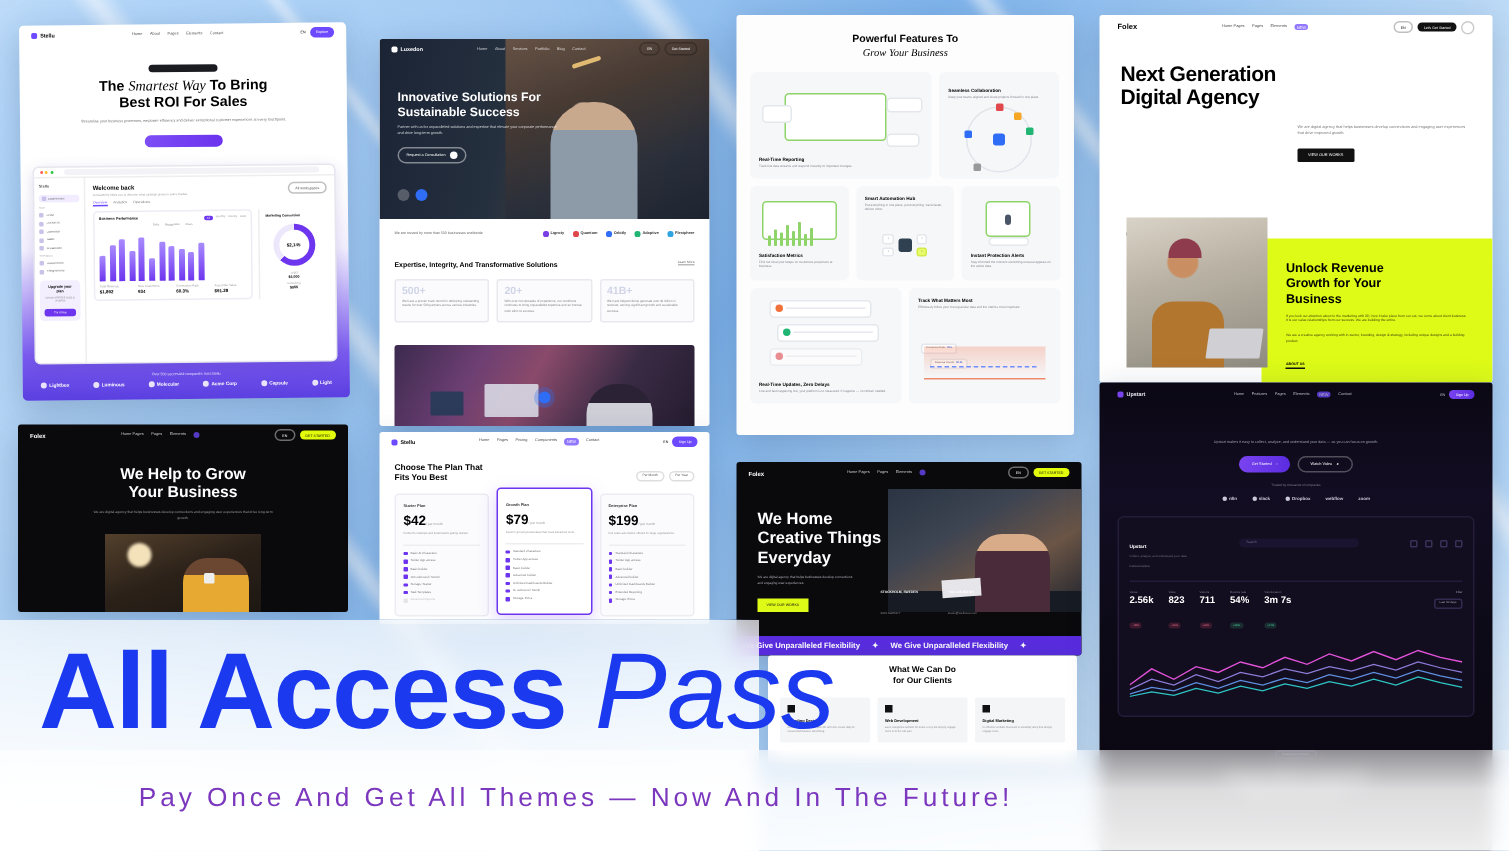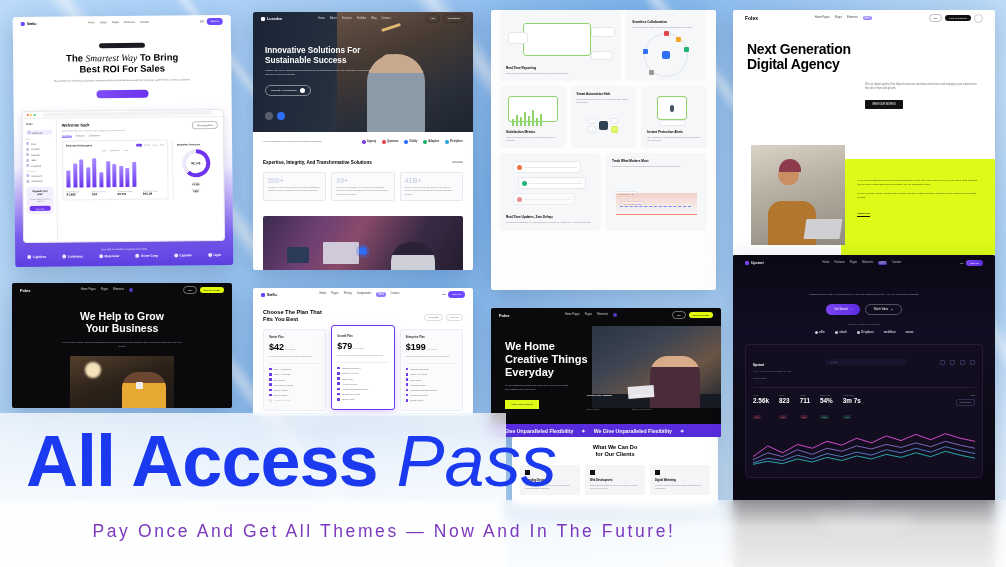--- a/index.html
+++ b/index.html
@@ -96,21 +96,21 @@
   #t1 .donut::after { content:""; position:absolute; inset:4px; background:#fff; border-radius:50%; }
   #t1 .donut b { position:absolute; inset:0; display:flex; align-items:center; justify-content:center;
      font-size:3px; z-index:2; }
   #t1 .logos { padding:6px 8px 8px; text-align:center; }
   #t1 .logos .cap { font-size:2.4px; color:rgba(255,255,255,.8); margin-bottom:3px; }
   #t1 .logorow { display:flex; justify-content:space-between; padding:0 4px; }
   #t1 .logo { display:flex; align-items:center; gap:1.6px; color:#fff; font-size:3.2px; font-weight:700; }
   #t1 .logo i { width:4px; height:4px; border-radius:50%; background:rgba(255,255,255,.85); display:block; flex:none; }
 
   
-  #t2 { left:253px; top:12px; width:220px; height:258px; border-radius:2px; }
+  #t2 { left:253px; top:26px; width:220px; height:258px; border-radius:2px; }
   #t2 .herodark { position:relative; height:120px; overflow:hidden;
      background:linear-gradient(100deg,#1b2435 0%,#25303f 38%,#47403a 62%,#2c3340 100%); }
   #t2 .herodark .photo { position:absolute; right:0; top:0; width:62%; height:100%;
      background:
        radial-gradient(circle at 38% 42%, rgba(230,200,175,.85) 0 7%, rgba(230,200,175,0) 8%),
        linear-gradient(160deg,#6b5547 0%,#473a33 35%,#2a2f3a 70%,#1d2430 100%);
      opacity:.95; }
   #t2 .herodark .person { position:absolute; right:22%; bottom:0; width:58px; height:78px; border-radius:28px 28px 0 0;
      background:linear-gradient(180deg,#c9a98d 0 24%, #8d9aa8 24% 100%); filter:blur(.4px); }
   #t2 .herodark .lamp { position:absolute; left:58%; top:14px; width:20px; height:3px; background:#f0c878; border-radius:2px; transform:rotate(-18deg); opacity:.9; }
@@ -600,20 +600,26 @@
     </div>
     <div class="vid">
       <div class="mon2"></div>
       <div class="mon"></div>
       <div class="p2"></div>
       <div class="play"></div>
     </div>
   </div>
 
   <div class="thumb" id="t3">
+    <div class="hd">
+      <h2>
+        <span>Powerful Features To</span><br>
+        <span class="ital">Grow Your Business</span>
+      </h2>
+    </div>
     <div class="grid">
       <div class="card w60">
         <div class="vis">
           <div class="mini greenline" style="position:absolute;left:16%;top:16%;width:62%;height:70%"></div>
           <div class="mini" style="position:absolute;left:2%;top:34%;width:18%;height:26%"></div>
           <div class="mini" style="position:absolute;right:0;top:24%;width:22%;height:22%"></div>
           <div class="mini" style="position:absolute;right:2%;bottom:4%;width:20%;height:20%"></div>
         </div>
         <h4>Real-Time Reporting</h4>
         <p>Track live data streams and respond instantly to important changes.</p>
@@ -746,20 +752,25 @@
         <span>LEADING COMPANY</span>
       </span>
     </div>
     <div class="yellowrow">
       <div class="yphoto">
         <div class="hat"></div>
         <div class="body"></div>
         <div class="lap"></div>
       </div>
       <div class="ypanel">
+        <h3>
+          <span>Unlock Revenue</span><br>
+          <span>Growth for Your</span><br>
+          <span>Business</span>
+        </h3>
         <p>If you look our attention about to the marketing with 3D, how it take place from our out, we come about client business. It is our value relationships from our success. We are building the entire.</p>
         <p>We are a creative agency working with in-sector, branding, design &amp; strategy, including unique designs and a building product.</p>
         <span class="lnk">ABOUT US</span>
       </div>
     </div>
   </div>
 
   <div class="thumb dark" id="t5">
     <div class="nav" style="color:#fff;height:14px">
       <div class="brand" style="font-size:4px">

